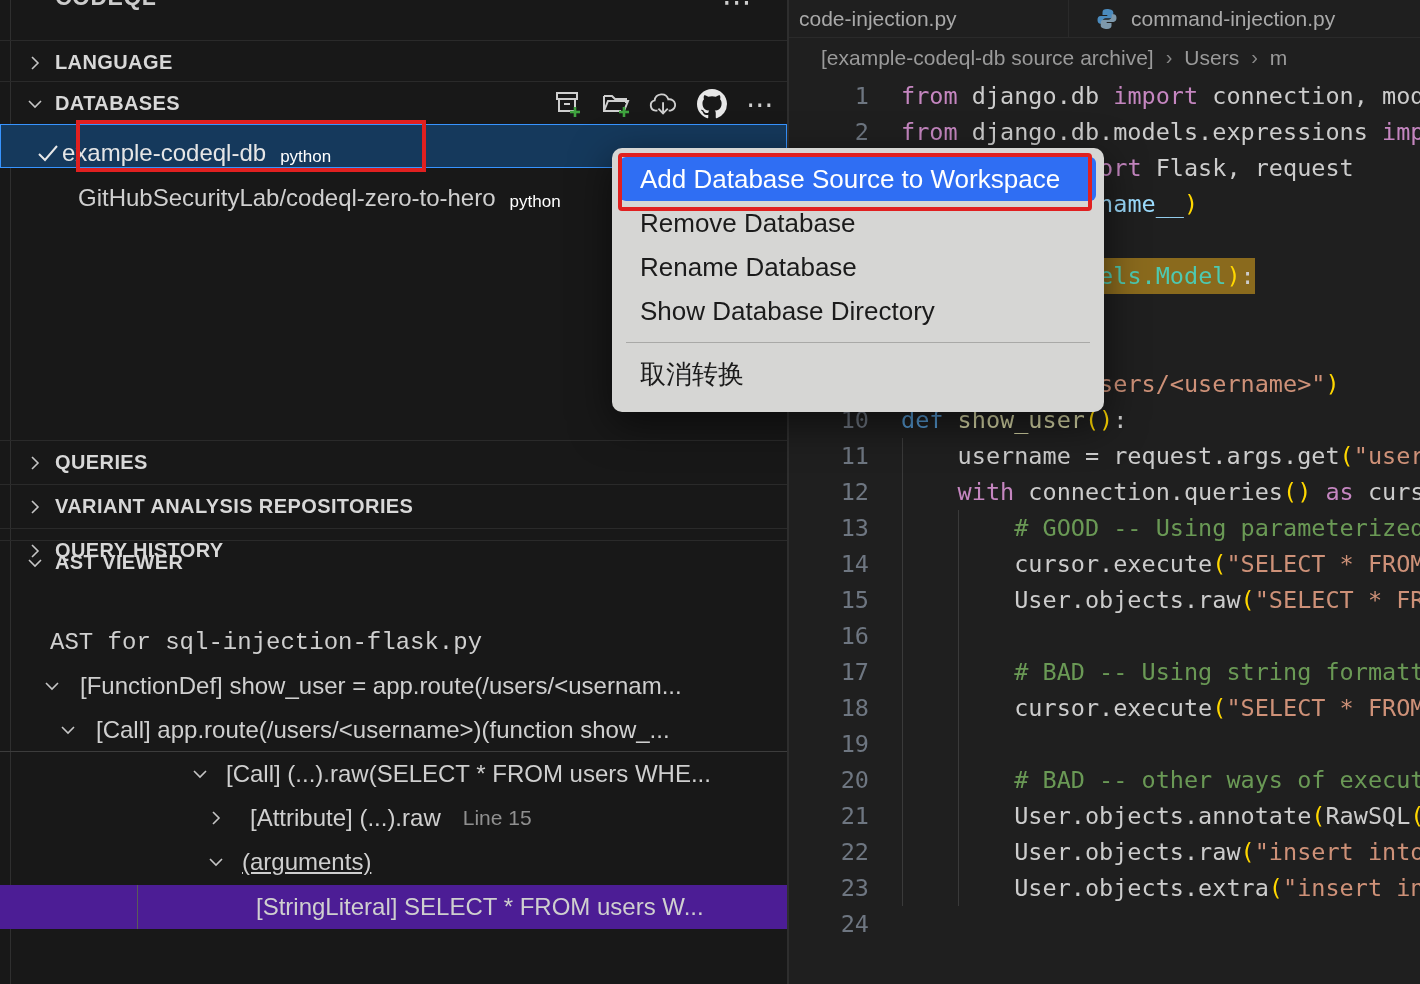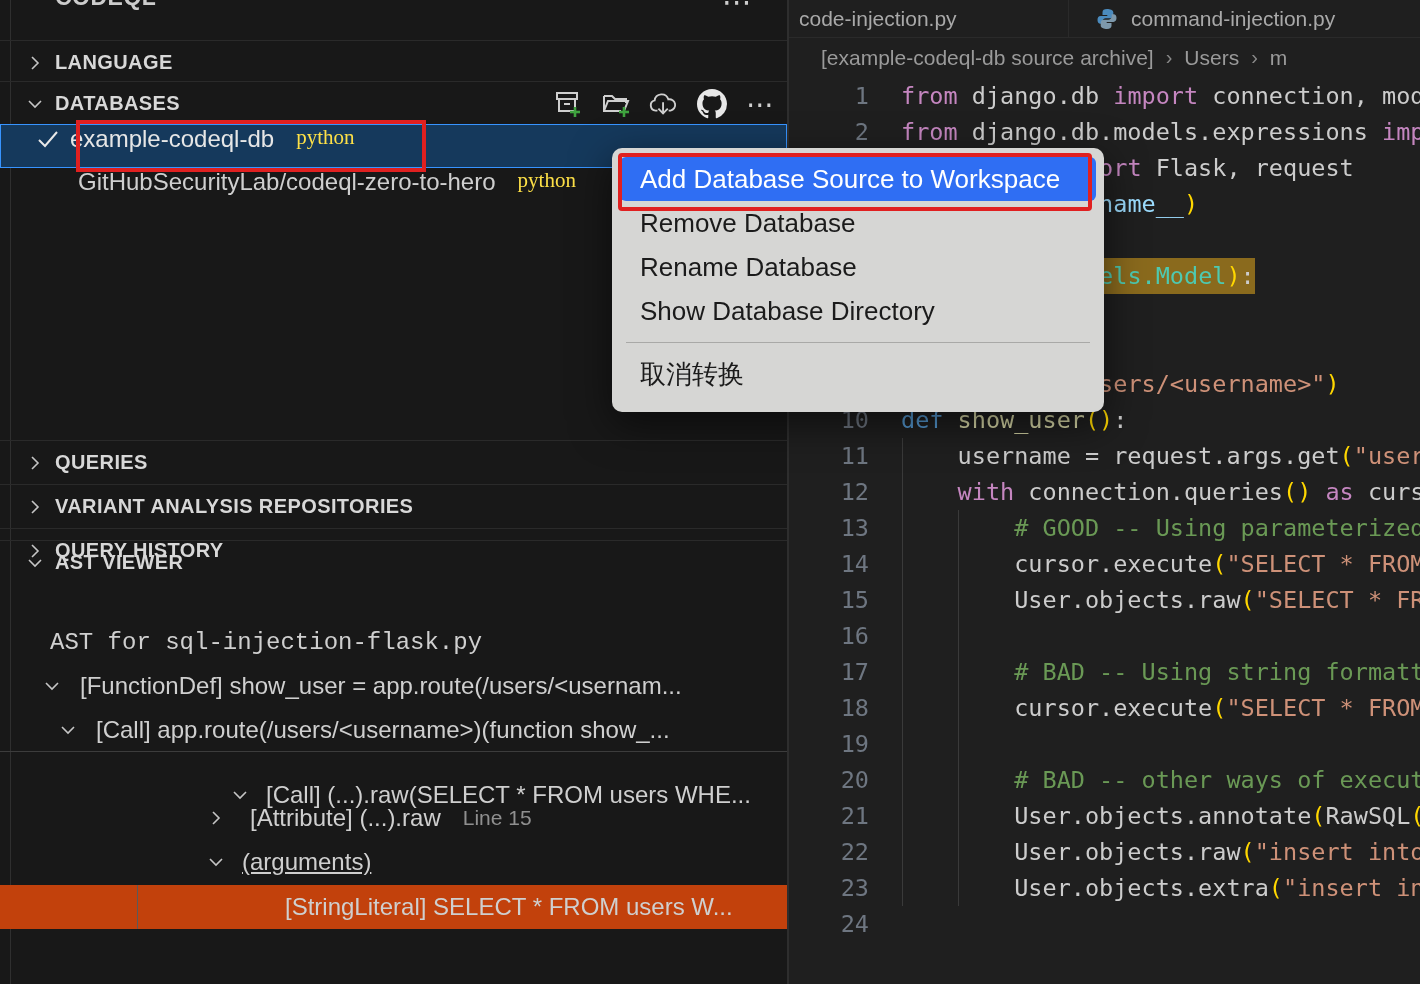--- a/index.html
+++ b/index.html
@@ -11,32 +11,32 @@
   .view-title{position:absolute;left:55px;top:-16px;font-size:23px;font-weight:bold;color:#cccccc;letter-spacing:.5px;}
   .title-more{position:absolute;left:722px;top:-16px;font-size:30px;color:#cccccc;letter-spacing:2px;}
   .section{position:absolute;left:0;width:787px;height:44px;display:flex;align-items:center;border-top:1px solid #2a2a2a;box-sizing:border-box;cursor:pointer;}
   .section .chev{margin-left:25px;width:20px;height:20px;flex:0 0 20px;}
   .section .lbl{margin-left:10px;font-size:20px;font-weight:bold;color:#d8d8d8;letter-spacing:.4px;white-space:nowrap;}
   .hdr-icons{position:absolute;right:12px;top:0;height:44px;display:flex;align-items:center;gap:18px;}
   .hdr-icons .ic{width:30px;height:30px;display:flex;align-items:center;justify-content:center;cursor:pointer;}
   svg{display:block}
   .chev svg polyline{fill:none;stroke:#c5c5c5;stroke-width:1.6;}
   
-  .db-row{position:absolute;left:0;width:787px;height:44px;display:flex;align-items:flex-start;box-sizing:border-box;cursor:pointer;gap:8px;}
+  .db-row{position:absolute;left:0;width:787px;height:44px;display:flex;align-items:flex-end;box-sizing:border-box;cursor:pointer;}
   .db-row .check{margin-left:33px;width:28px;flex:0 0 28px;}
   .db-row .dbname{font-size:24px;color:#e6e6e6;white-space:nowrap;}
-  .db-row .dblang{margin-left:14px;font-size:21px;color:#fde047;white-space:nowrap;font-family:Liberation Serif, serif;}
+  .db-row .dblang{margin-left:14px;font-size:17px;color:#ffffff;white-space:nowrap;}
   .db-row.sel{background:#15395c;border:1px solid #3794ff;}
   .db-row.unsel .dbname{margin-left:78px;color:#cfcfcf;}
   
   .tree-row{position:absolute;left:0;width:787px;height:44px;display:flex;align-items:center;box-sizing:border-box;cursor:pointer;white-space:nowrap;overflow:hidden;}
   .tree-row .tchev{width:20px;flex:0 0 20px;margin-right:14px;}
   .tree-row .tlabel{font-size:24px;color:#cfcfcf;}
   .tree-row .tdetail{margin-left:14px;font-size:21px;color:#8f8f8f;}
-  .tree-row.sel{background:#c2410c;padding-left:29px;}
+  .tree-row.sel{background:#4c1d95;}
   .tree-row.sticky-last{border-bottom:1px solid #3c3c3c;}
   .row-guide{position:absolute;top:0;width:1px;height:44px;background:#5a5a5a;}
   
   #editor{position:absolute;left:787px;top:0;width:633px;height:984px;background:#1f1f1f;border-left:2px solid #2e2e2e;box-sizing:border-box;overflow:hidden;}
   #tabbar{position:absolute;left:0;top:0;width:633px;height:37px;background:#181818;border-bottom:1px solid #2a2a2a;display:flex;}
   .tab{height:37px;display:flex;align-items:flex-end;padding-bottom:6px;box-sizing:border-box;border-right:1px solid #2a2a2a;background:#1f1f1f;cursor:pointer;}
   .tab .tabname{font-size:21px;color:#a9a9a9;white-space:nowrap;}
   .tab.t1{width:280px;padding-left:10px;}
   .tab.t2{flex:1;padding-left:26px;}
   .tab .pyicon{width:24px;height:24px;margin-right:12px;}
@@ -191,21 +191,21 @@
           <span class="tlabel" style="margin-left: 4px;">[FunctionDef] show_user = app.route(/users/&lt;usernam...</span>
         </div>
         <div class="tree-row sticky-last" style="top: 708px;">
           <span class="tchev" style="margin-left: 58px;">
             <svg width="20" height="20" viewBox="0 0 20 20">
               <polyline points="4,7 10,13 16,7" fill="none" stroke="#c5c5c5" stroke-width="1.6"></polyline>
             </svg>
           </span>
           <span class="tlabel" style="margin-left: 4px;">[Call] app.route(/users/&lt;username&gt;)(function show_...</span>
         </div>
-        <div class="tree-row" style="top: 773px; padding-left: 40px;">
+        <div class="tree-row" style="top: 752px;">
           <span class="tchev" style="margin-left: 190px;">
             <svg width="20" height="20" viewBox="0 0 20 20">
               <polyline points="4,7 10,13 16,7" fill="none" stroke="#c5c5c5" stroke-width="1.6"></polyline>
             </svg>
           </span>
           <span class="tlabel" style="margin-left: 2px;">[Call] (...).raw(SELECT * FROM users WHE...</span>
         </div>
         <div class="tree-row" style="top: 796px; gap: 8px;">
           <span class="tchev" style="margin-left: 206px;">
             <svg width="20" height="20" viewBox="0 0 20 20">

